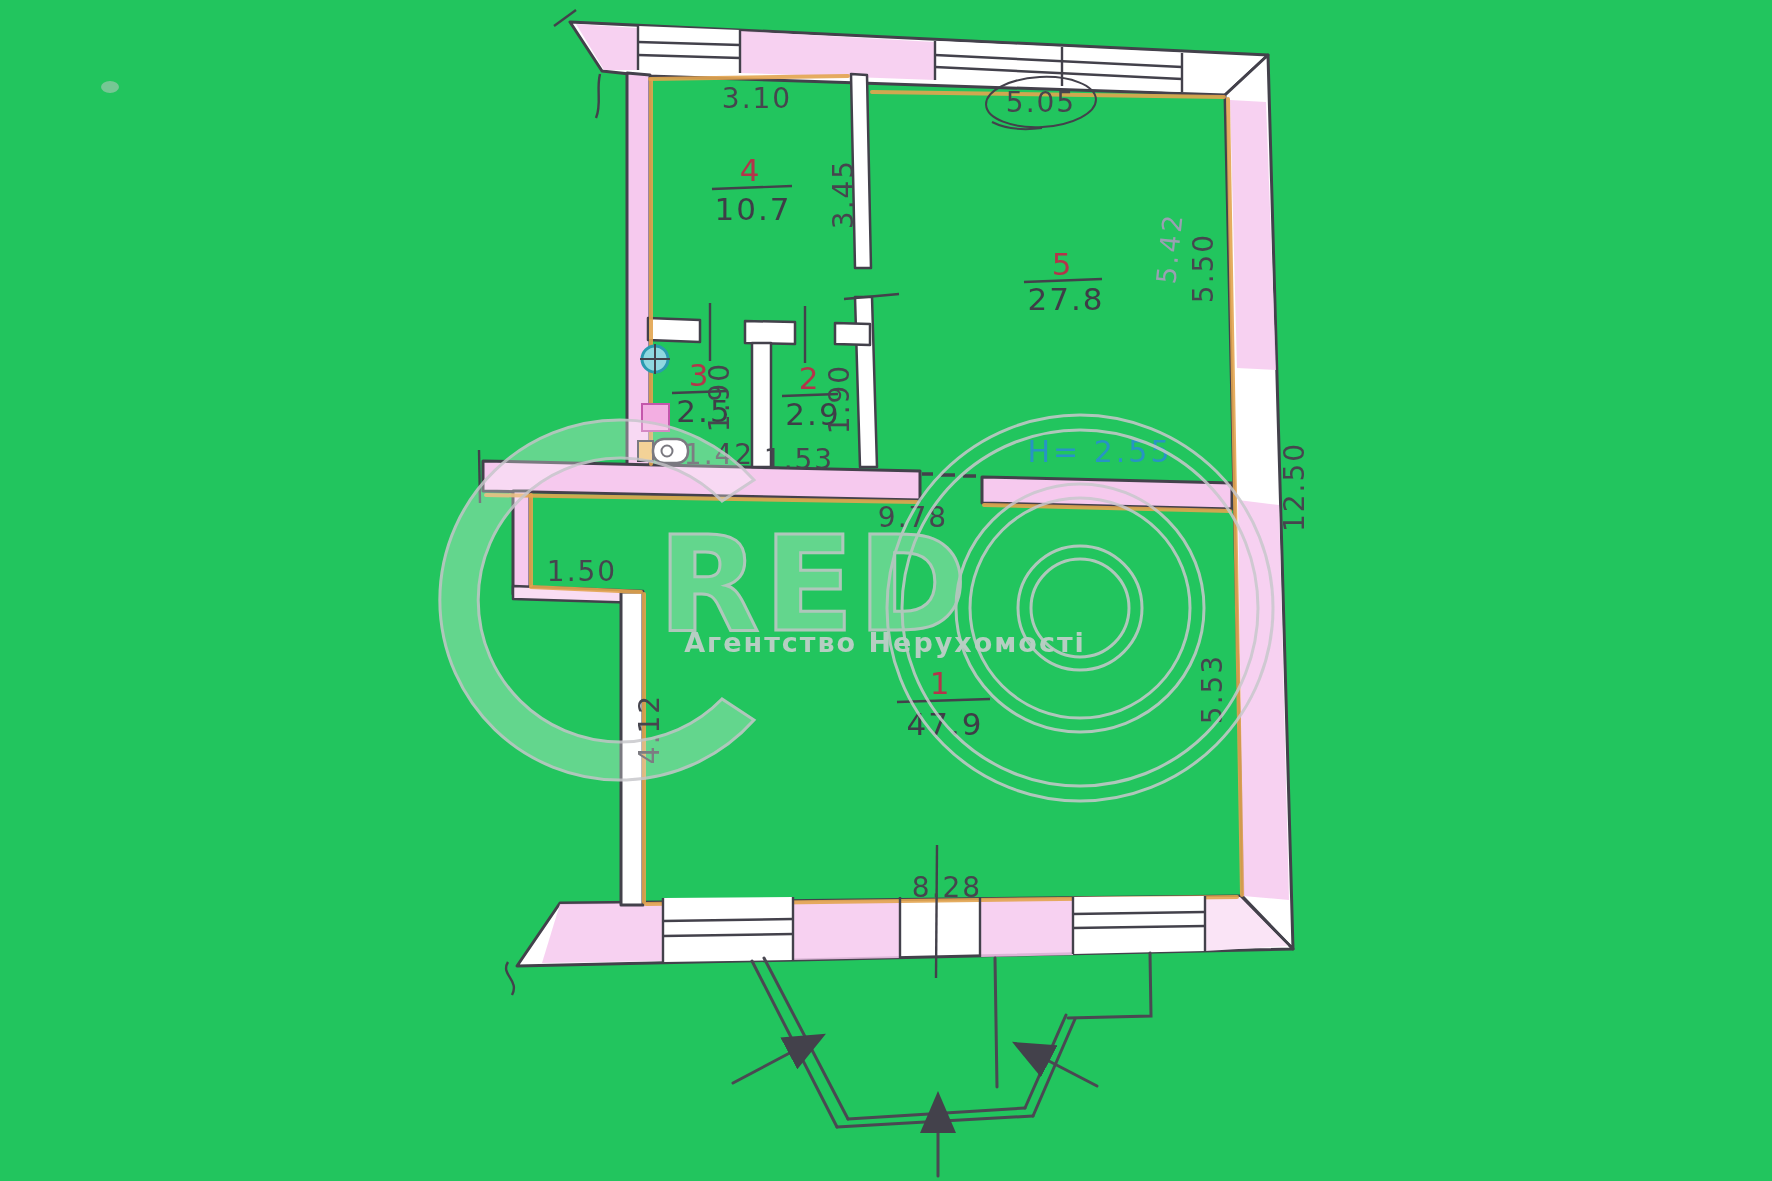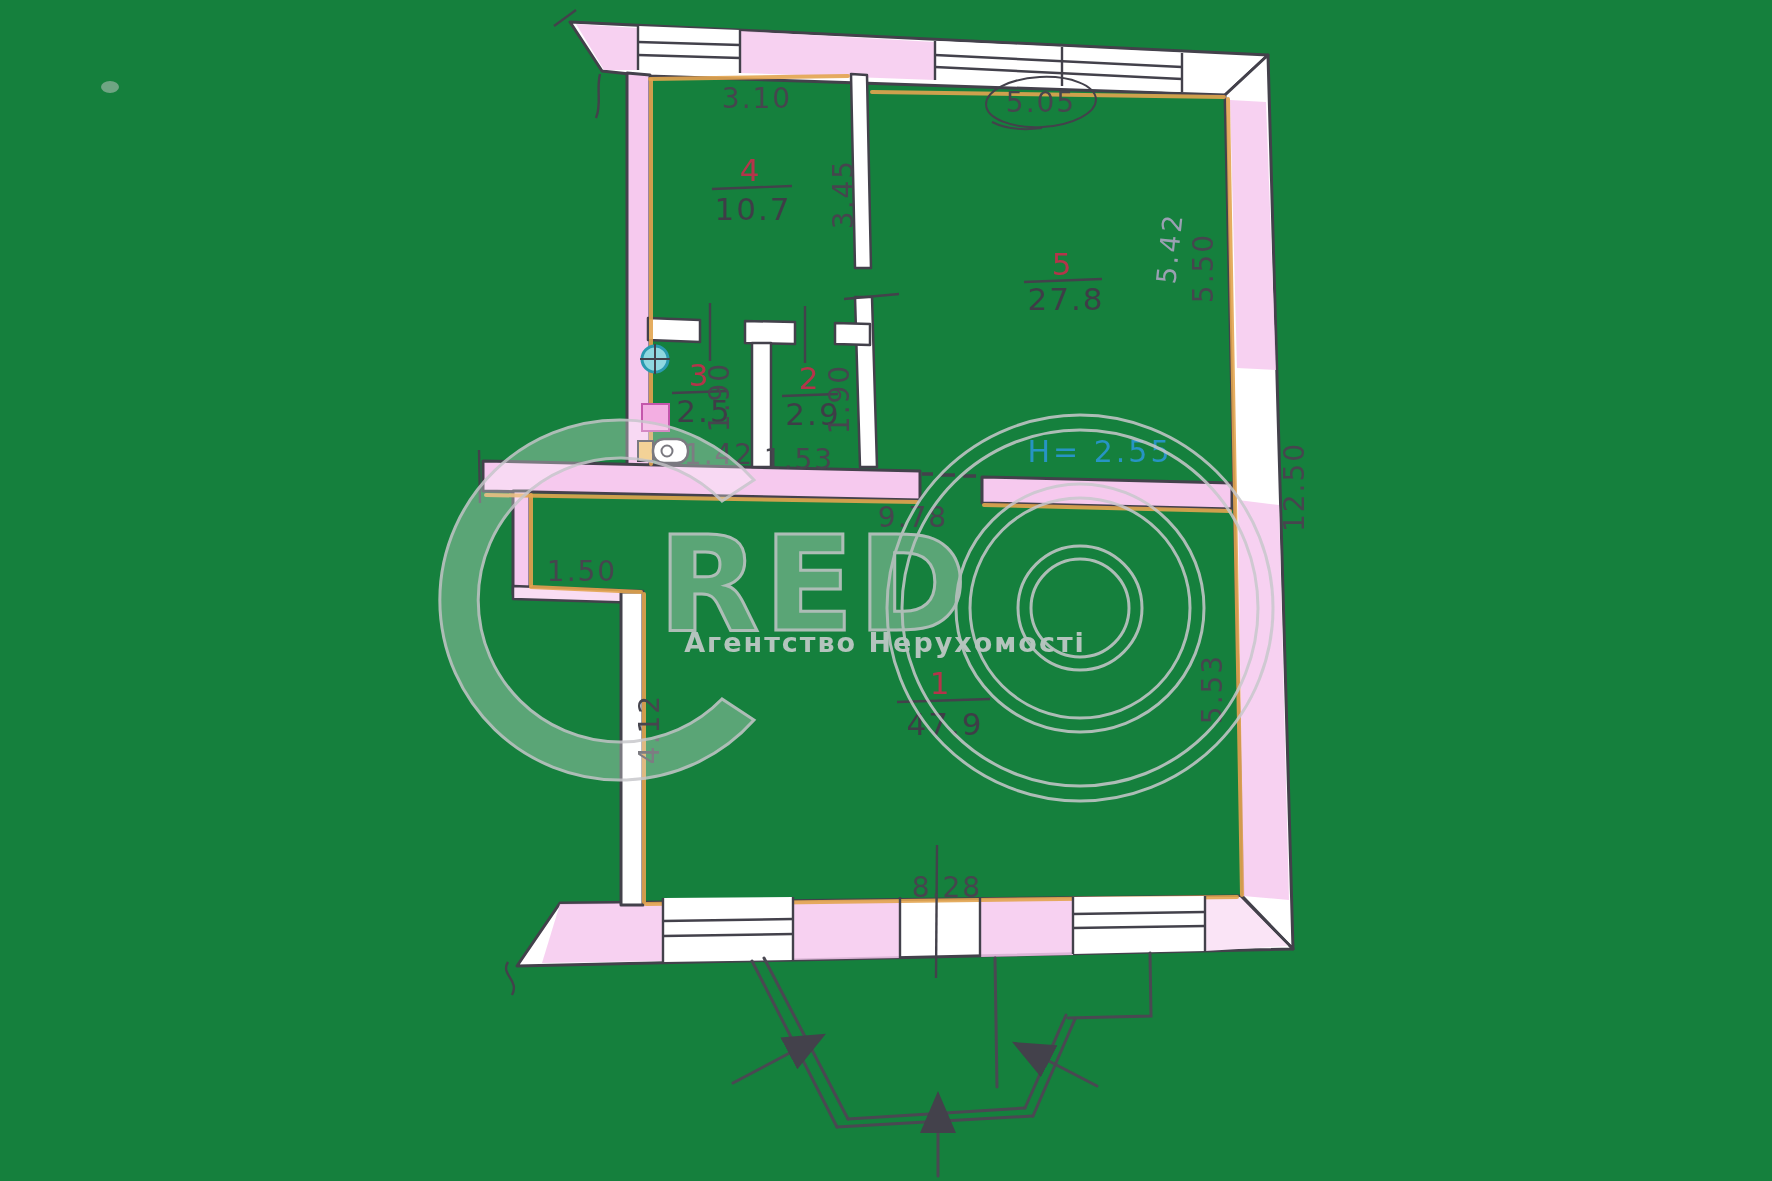--- a/index.html
+++ b/index.html
@@ -1,16 +1,16 @@
 <!DOCTYPE html>
 <html><head>
 <meta charset="utf-8">
 <style>
   html,body{margin:0;padding:0;background:#ffffff;}
-  .page{width:1772px;height:1181px;position:relative;background:#15803d;overflow:hidden;}
+  .page{width:1772px;height:1181px;position:relative;background:#22c55e;overflow:hidden;}
   svg{display:block;}
   svg text{font-family:"DejaVu Sans",sans-serif;}
   .ink{stroke:#43414b;fill:none;}
   .wall-w{fill:#ffffff;stroke:#43414b;stroke-width:3;stroke-linejoin:round;}
   .wall-p{fill:#f6c9ee;stroke:#43414b;stroke-width:3;stroke-linejoin:round;}
   .wall-pl{fill:#f9ddf3;stroke:#43414b;stroke-width:2.5;stroke-linejoin:round;}
   .patch{fill:#f6c9ee;opacity:.85;stroke:none;}
   .patch-l{fill:#fae4f6;stroke:none;}
   .inwall{fill:#ffffff;stroke:#43414b;stroke-width:2.5;stroke-linejoin:round;}
   .orange{stroke:#e2a44f;stroke-width:4;fill:none;opacity:.9;stroke-linecap:round;}

